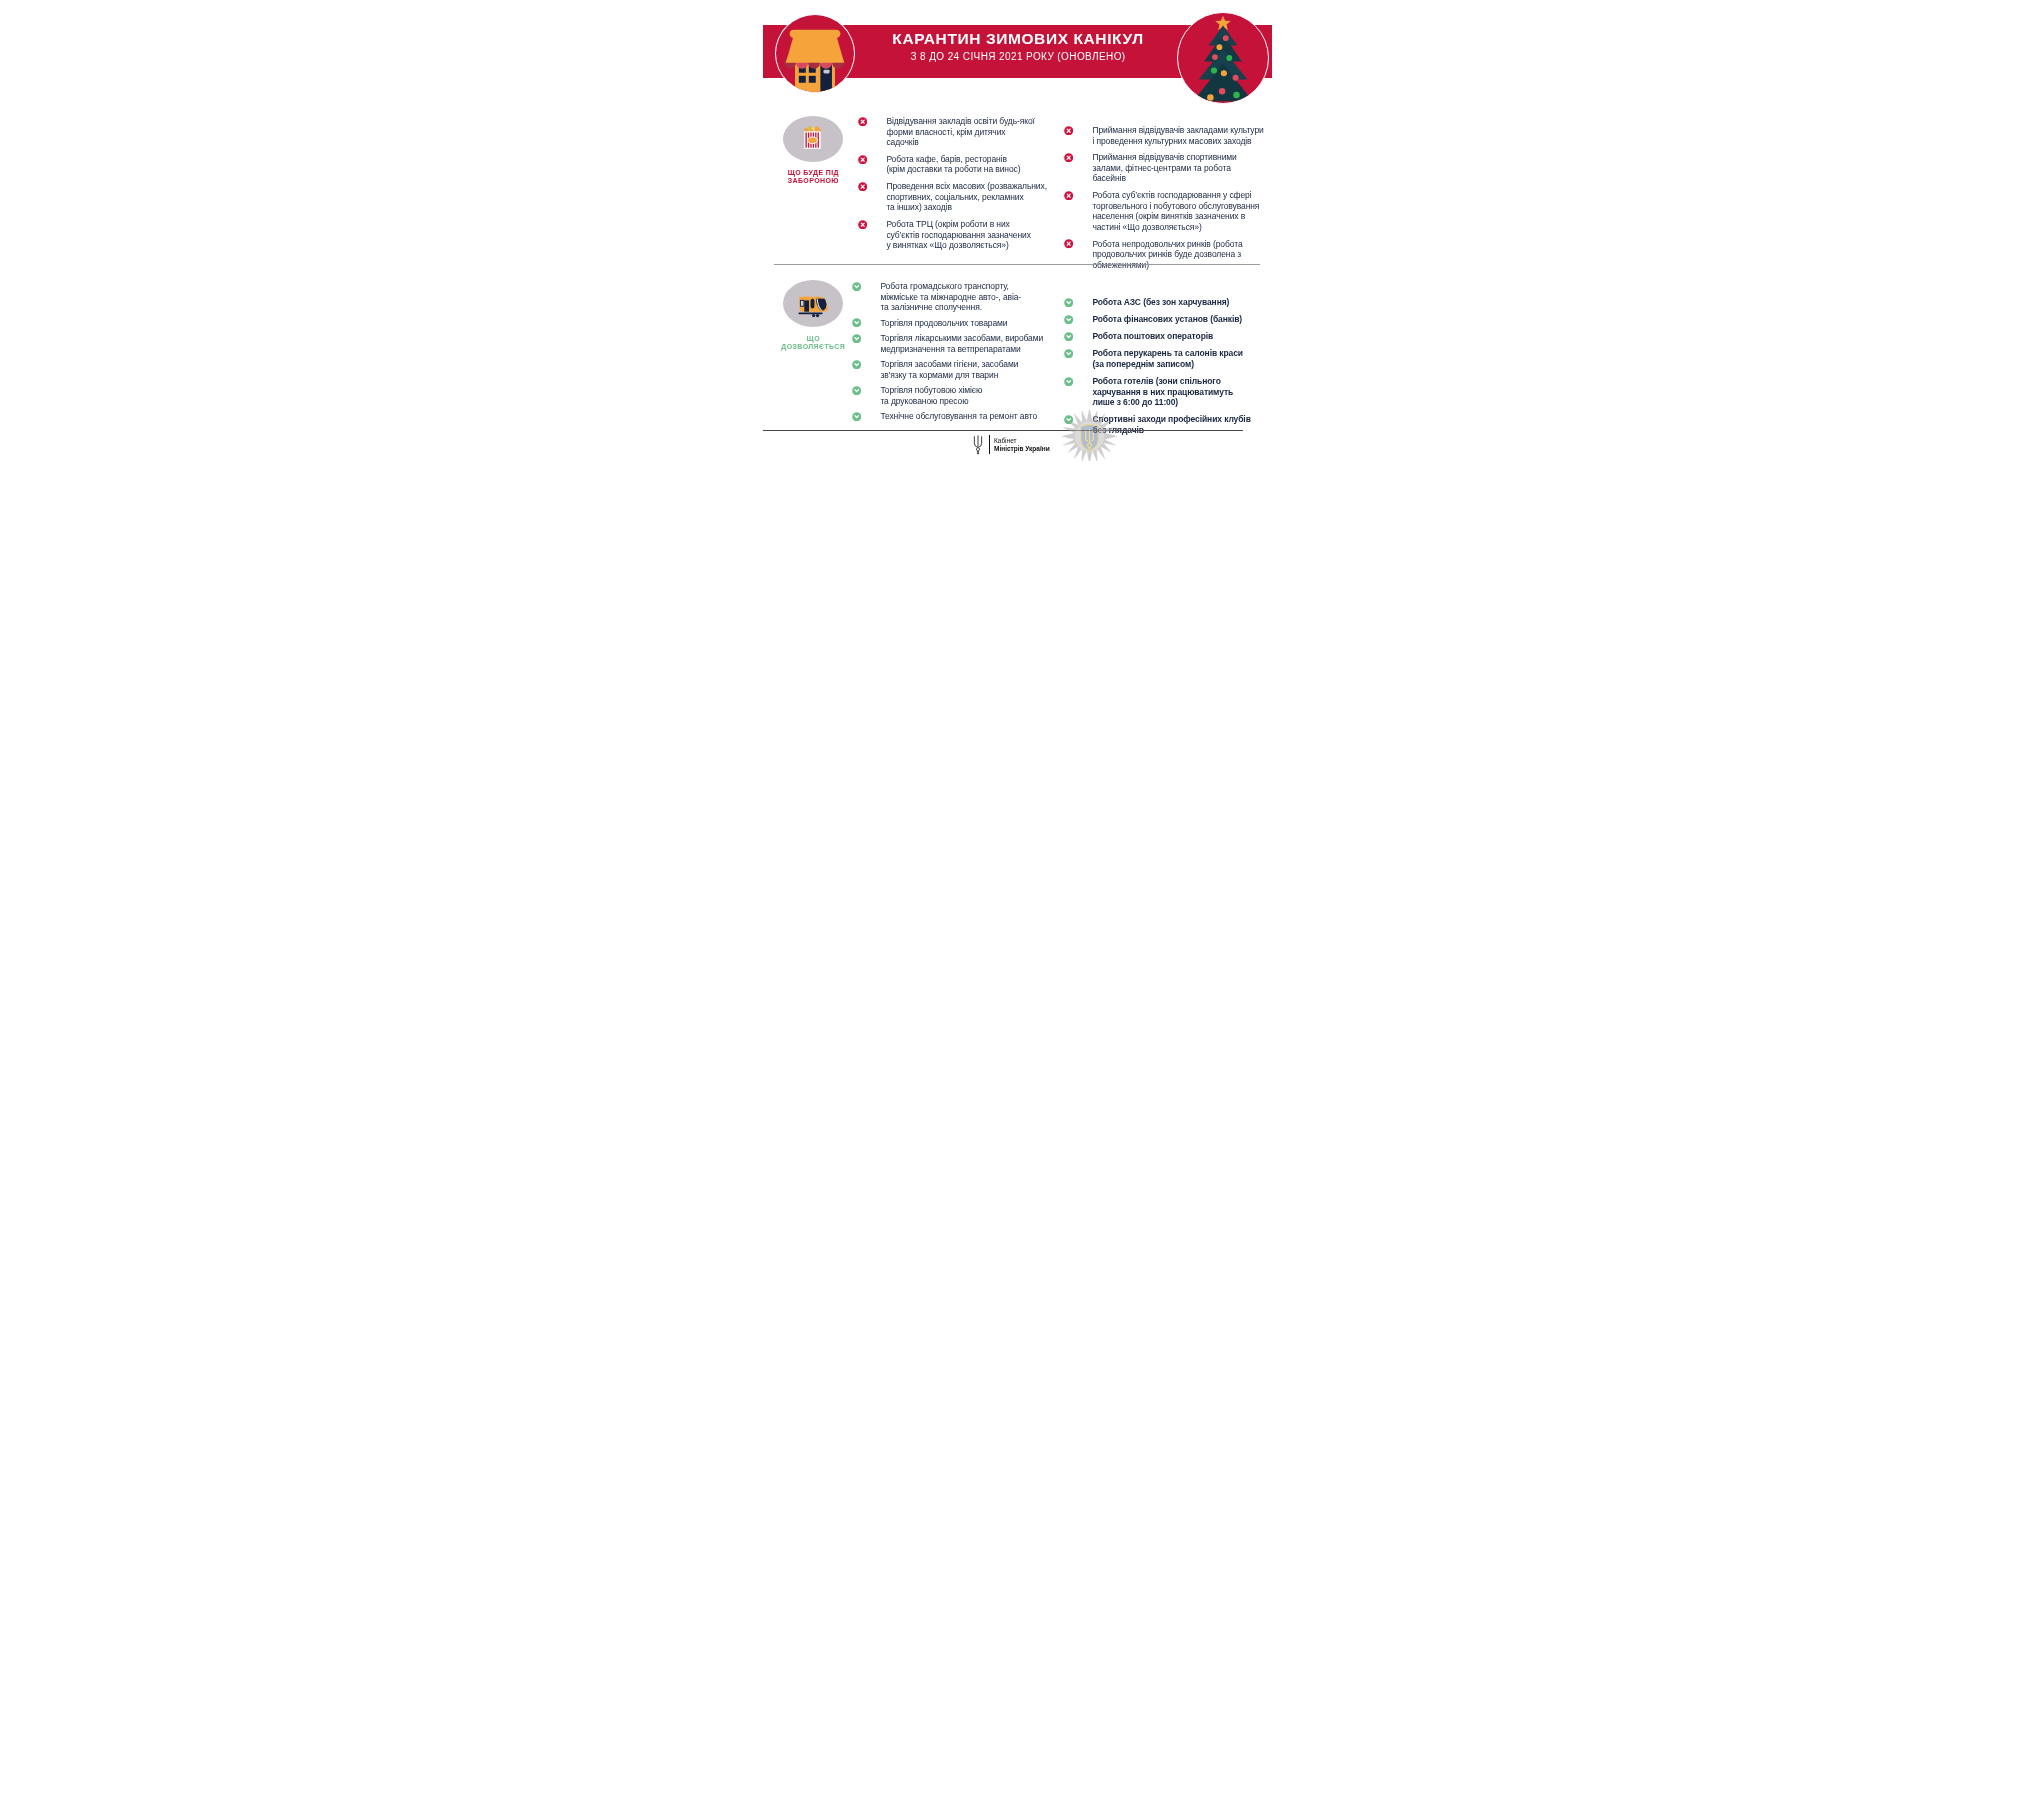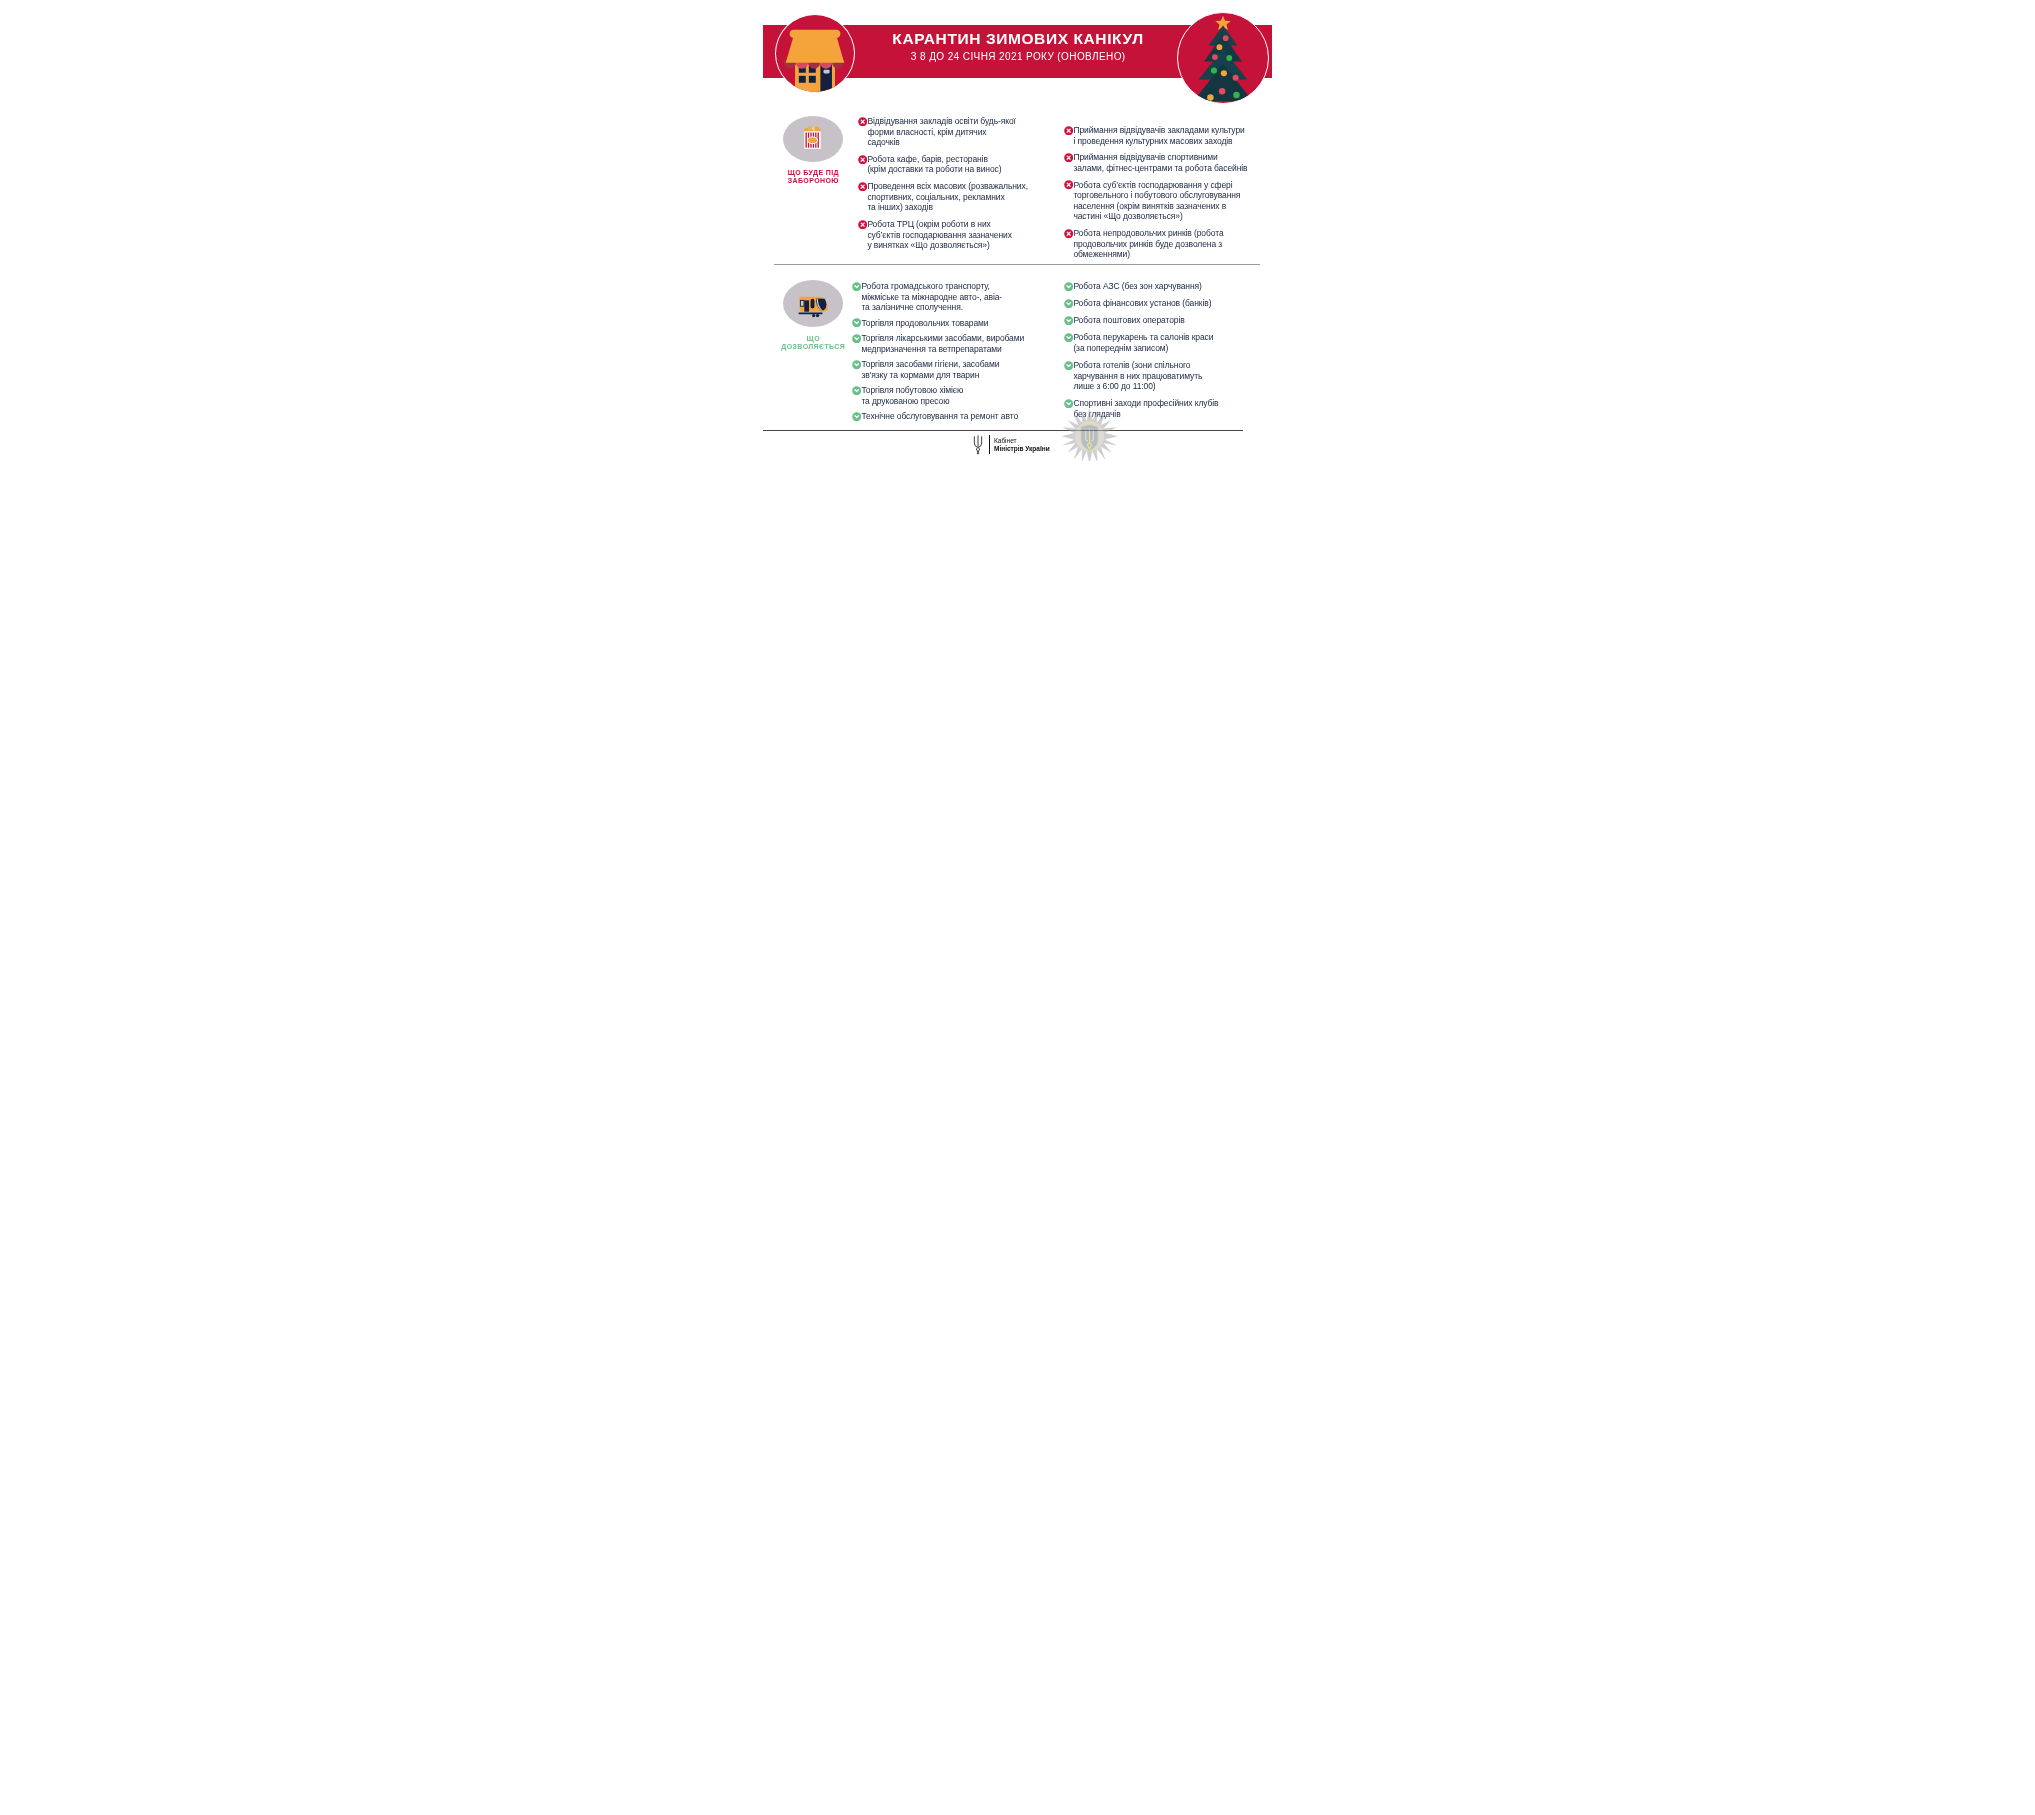--- a/index.html
+++ b/index.html
@@ -28,22 +28,22 @@
   .ellipse2{left:19.5px;top:273px;width:60px;height:47px;}
   .ellipse svg{width:39px;height:39px;}
   .sec-label{position:absolute;left:3.3px;width:94px;text-align:center;font-weight:700;font-size:7px;line-height:7.7px;letter-spacing:0.4px;}
   .label-proh{top:162px;color:var(--crimson);}
   .label-allow{top:328px;color:var(--green);}
   
   .col{position:absolute;}
   .pcol1{left:95px;top:109px;width:197px;}
   .pcol2{left:301px;top:118px;width:201px;}
   .acol1{left:89px;top:274px;width:197px;}
-  .acol2{left:301px;top:274px;width:201px;}
-  .item{display:flex;gap:0;}
+  .acol2{left:301px;top:290px;width:201px;font-weight:bold;}
+  .item{display:flex;gap:19px;}
   .pcol1 .item,.pcol2 .item{margin-bottom:6.1px;}
   .acol1 .item{margin-bottom:4.9px;}
   .acol2 .item{margin-bottom:6.5px;}
   .bullet{width:9.4px;height:9.4px;flex:none;margin-top:0.8px;}
   .itext{font-size:8.5px;line-height:10.6px;letter-spacing:-0.1px;white-space:pre-line;color:var(--navy);}
   
   .divider-mid{position:absolute;left:11.4px;top:257px;width:486px;border-top:0.4px solid #9a9aa0;}
   .divider-foot{position:absolute;left:0;top:423px;width:480px;border-top:0.8px solid #46464a;}
   
   .kmu{position:absolute;left:208px;top:427px;display:flex;align-items:center;gap:4.1px;color:#101010;}

